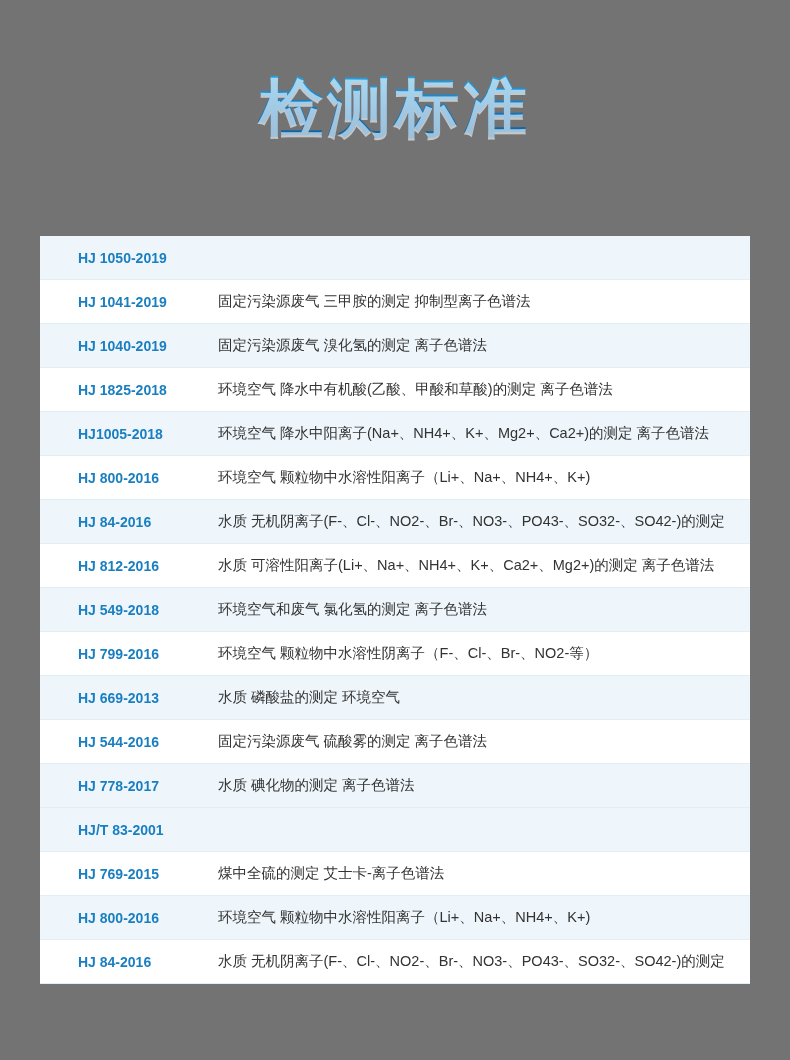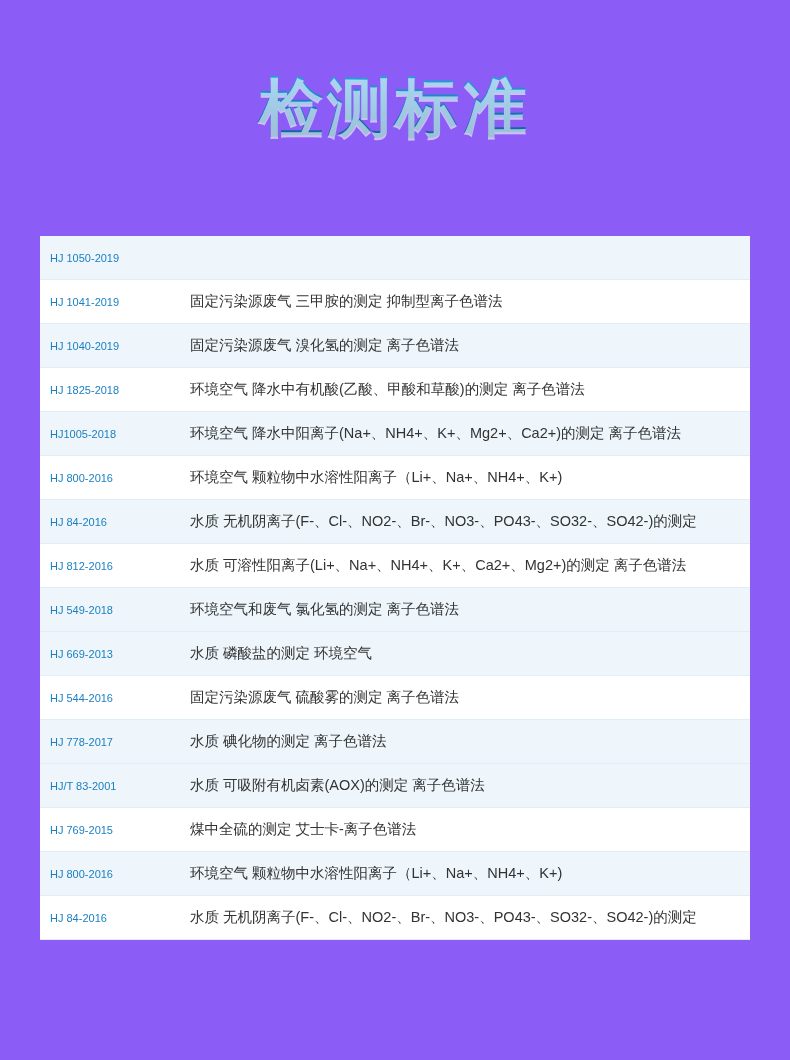--- a/index.html
+++ b/index.html
@@ -11,21 +11,21 @@
     height: 1060px;
     background: #ffffff;
     font-family: "Liberation Sans", "DejaVu Sans", sans-serif;
     overflow: hidden;
   }
   .page {
     position: relative;
     width: 790px;
     height: 1060px;
     box-sizing: border-box;
-    background: #8b5cf6;
+    background: #737373;
   }
   .title-area {
     padding-top: 72px;
     text-align: center;
     height: 180px;
     box-sizing: border-box;
   }
   .main-title {
     font-size: 64px;
     font-weight: bold;
@@ -54,24 +54,25 @@
   .row.alt {
     background: #eef6fb;
   }
   .row.plain {
     background: #ffffff;
   }
   .code {
     flex: 0 0 150px;
     padding-left: 10px;
     color: #1a7fc1;
-    font-size: 11px;
-    font-weight: normal;
+    font-size: 14px;
+    font-weight: bold;
     white-space: nowrap;
     box-sizing: border-box;
+    margin-left: 28px;
   }
   .desc {
     flex: 1 1 auto;
     color: #333333;
     font-size: 14.5px;
     white-space: nowrap;
     overflow: hidden;
     box-sizing: border-box;
   }
 </style>
@@ -123,40 +124,43 @@
     <div class="row plain">
       <div class="code">HJ 812-2016</div>
       <div class="desc">水质 可溶性阳离子(Li+、Na+、NH4+、K+、Ca2+、Mg2+)的测定 离子色谱法</div>
     </div>
 
     <div class="row alt">
       <div class="code">HJ 549-2018</div>
       <div class="desc">环境空气和废气 氯化氢的测定 离子色谱法</div>
     </div>
 
+    <div class="row plain">
+      <div class="code">HJ 799-2016</div>
+      <div class="desc">环境空气 颗粒物中水溶性阴离子（F-、Cl-、Br-、NO2-等）</div>
+    </div>
 
     <div class="row alt">
       <div class="code">HJ 669-2013</div>
       <div class="desc">水质 磷酸盐的测定 环境空气</div>
     </div>
 
     <div class="row plain">
       <div class="code">HJ 544-2016</div>
       <div class="desc">固定污染源废气 硫酸雾的测定 离子色谱法</div>
     </div>
 
     <div class="row alt">
       <div class="code">HJ 778-2017</div>
       <div class="desc">水质 碘化物的测定 离子色谱法</div>
     </div>
 
 
     <div class="row alt">
       <div class="code">HJ/T 83-2001</div>
-      <div class="desc">水质 可吸附有机卤素(AOX)的测定 离子色谱法</div>
     </div>
 
     <div class="row plain">
       <div class="code">HJ 769-2015</div>
       <div class="desc">煤中全硫的测定 艾士卡-离子色谱法</div>
     </div>
 
     <div class="row alt">
       <div class="code">HJ 800-2016</div>
       <div class="desc">环境空气 颗粒物中水溶性阳离子（Li+、Na+、NH4+、K+)</div>

